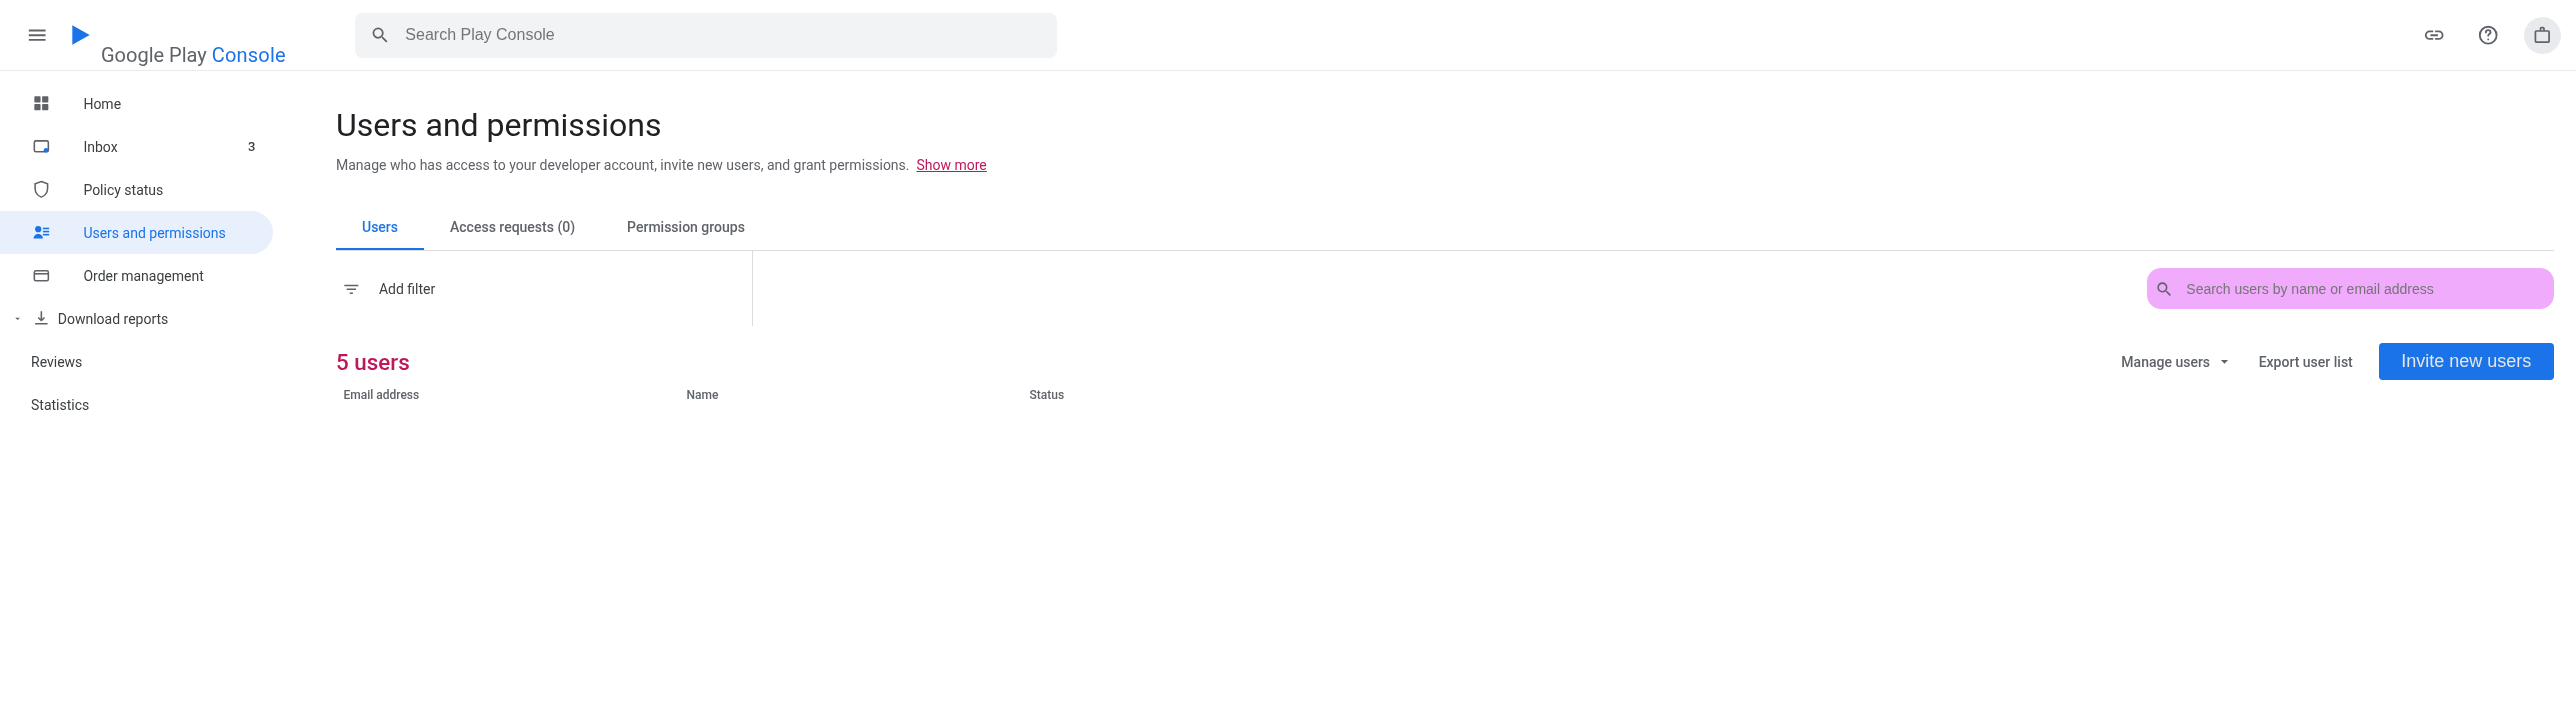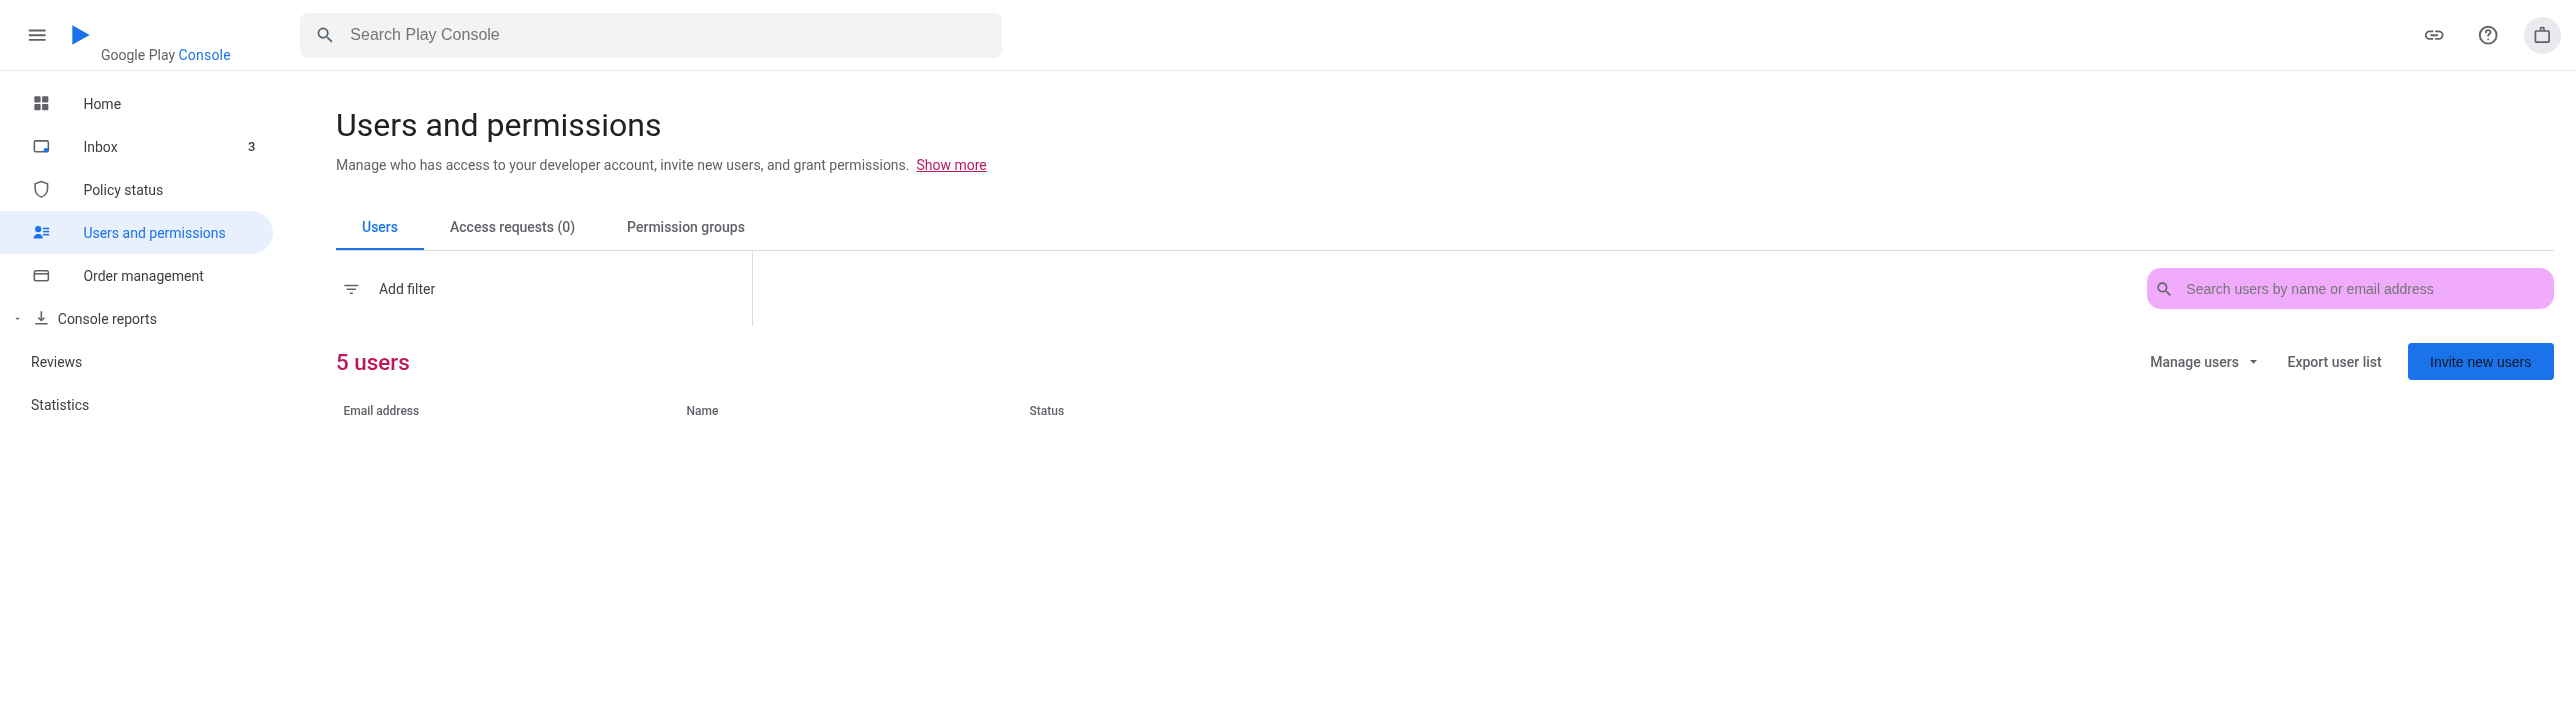--- a/index.html
+++ b/index.html
@@ -2,21 +2,21 @@
 <html style="font-size:15px"><head>
 <meta charset="utf-8">
 <style>
 * { box-sizing: border-box; margin: 0; padding: 0; }
 body { font-family: 'Google Sans', Roboto, Arial, sans-serif; background: #fff; color: #202124; }
 .app { display: flex; flex-direction: column; height: 717px; width: 2576px; }
 .topbar { display: flex; align-items: center; height: 71px; padding: 0 15px; border-bottom: 0.9px solid #e8eaed; }
 .menu-btn { width: 45px; height: 45px; display: flex; align-items: center; justify-content: center; border-radius: 50%; cursor: pointer; }
 .logo-wrap { display: flex; align-items: center; gap: 7.5px; margin-left: 7.5px; }
 .logo-icon { width: 26px; height: 26px; }
-.logo-text { font-size: 14px; color: #5f6368; margin-top: 40px; }
+.logo-text { font-size: 20px; color: #5f6368; margin-top: 40px; }
 .logo-text .accent { color: #1a73e8; letter-spacing: 0.2px; }
 .searchbar { margin-left: 69px; display: flex; align-items: center; background: #f1f3f4; border-radius: 7.5px; height: 45px; width: 702px; padding: 0 15px; gap: 15px; }
 .searchbar input { border: none; background: transparent; font-size: 16px; flex: 1; outline: none; color: #5f6368; }
 .top-right { margin-left: auto; display: flex; gap: 17px; align-items: center; }
 .icon-btn { width: 37px; height: 37px; display: flex; align-items: center; justify-content: center; border-radius: 50%; cursor: pointer; }
 .icon-btn.filled { background: #e8eaed; }
 .body { display: flex; flex: 1; overflow: hidden; }
 .sidebar { width: 280px; padding-top: 11.2px; }
 .nav-item { display: flex; align-items: center; height: 43px; padding: 0 17px 0 30px; cursor: pointer; font-size: 14px; color: #3c4043; gap: 31px; border-radius: 0 22.4px 22.4px 0; margin-right: 7.5px; }
 .nav-item .ico { width: 22.4px; height: 22.4px; display:flex; align-items:center; justify-content:center; color:#5f6368; }
@@ -35,22 +35,22 @@
 .tab.active { color: #1a73e8; border-bottom-color: #1a73e8; }
 .toolbar { display: flex; align-items: center; height: 75px; }
 .add-filter { display: flex; align-items: center; gap: 18.7px; color: #404040; font-size: 14px; cursor: pointer; padding-left: 5.6px; }
 .user-search { margin-left: auto; width: 407px; background: #f0abfc; border-radius: 14px; height: 41px; display: flex; align-items: center; padding: 0 8px; gap: 13px; }
 .user-search input { border: none; background: transparent; flex: 1; font-size: 14px; outline: none; color: #5f6368; }
 .divider-v { width: 0.9px; height: 75px; background: #dadce0; margin-right: 17px; margin-left: 317px; }
 .section-row { display: flex; align-items: center; margin-top: 17px; }
 .section-title { font-size: 22.4px; font-weight: 500; color: #be185d; }
 .section-actions { margin-left: auto; display: flex; align-items: center; gap: 26px; }
 .txt-btn { font-size: 14px; font-weight: 500; color: #5f6368; cursor: pointer; display:flex; align-items:center; gap:5.6px; }
-.primary-btn { background: #1a73e8; color: #0f172a; border: none; padding: 0 22.4px; height: 37px; border-radius: 3.7px; font-size: 14px; font-weight: 500; cursor: pointer; }
-.table-head { display: flex; margin-top: 24px; color: #5f6368; font-size: 12px; font-weight: 500; padding-left: 7.5px; }
+.primary-btn { background: #1a73e8; color: #e5e5e5; border: none; padding: 0 22.4px; height: 37px; border-radius: 3.7px; font-size: 18px; font-weight: 500; cursor: pointer; }
+.table-head { display: flex; margin-top: 8px; color: #5f6368; font-size: 12px; font-weight: 500; padding-left: 7.5px; }
 .col-email { width: 343px; }
 .col-name { width: 343px; }
 .col-status { flex: 1; }
 svg { display: block; }
 </style>
 </head>
 <body>
 
 <div class="app">
   <div class="topbar">
@@ -148,21 +148,21 @@
         <span class="ico" style="width:13px">
             <svg width="11.2" height="11.2" viewBox="0 0 24 24" fill="currentColor">
               <path d="M7 10l5 5 5-5z"></path>
             </svg>
           </span>
         <span class="ico">
             <svg width="18.7" height="18.7" viewBox="0 0 24 24" fill="none" stroke="currentColor" stroke-width="2">
               <path d="M12 3v12m0 0l-4-4m4 4l4-4M4 19h16"></path>
             </svg>
           </span>
-        <span class="label">Console reports</span>
+        <span class="label">Download reports</span>
       </div>
       <div class="nav-item sub">
         <span class="label">Reviews</span>
       </div>
       <div class="nav-item sub">
         <span class="label">Statistics</span>
       </div>
     </div>
 
     <div class="main">

